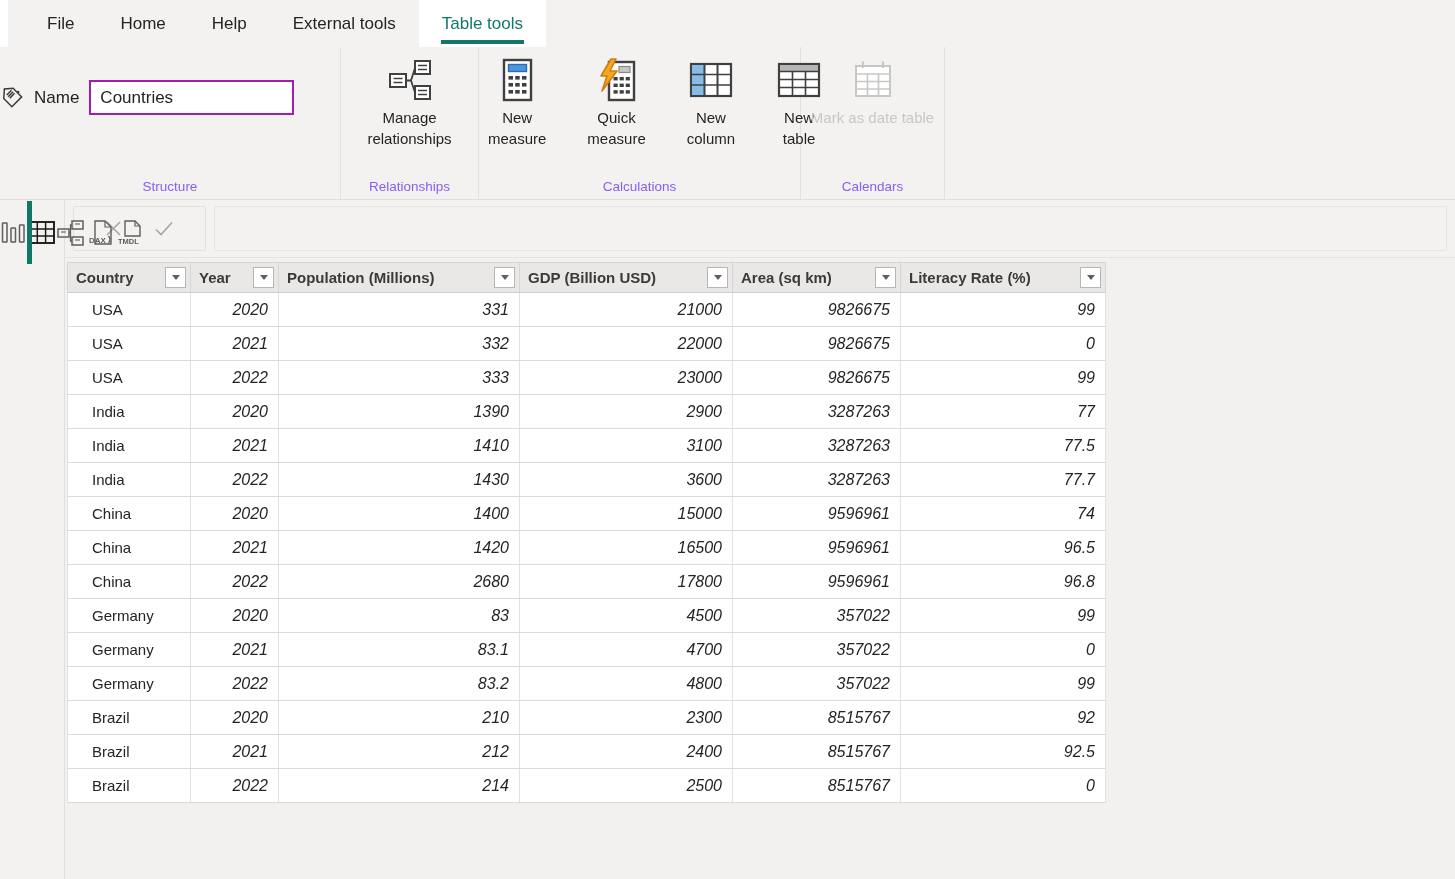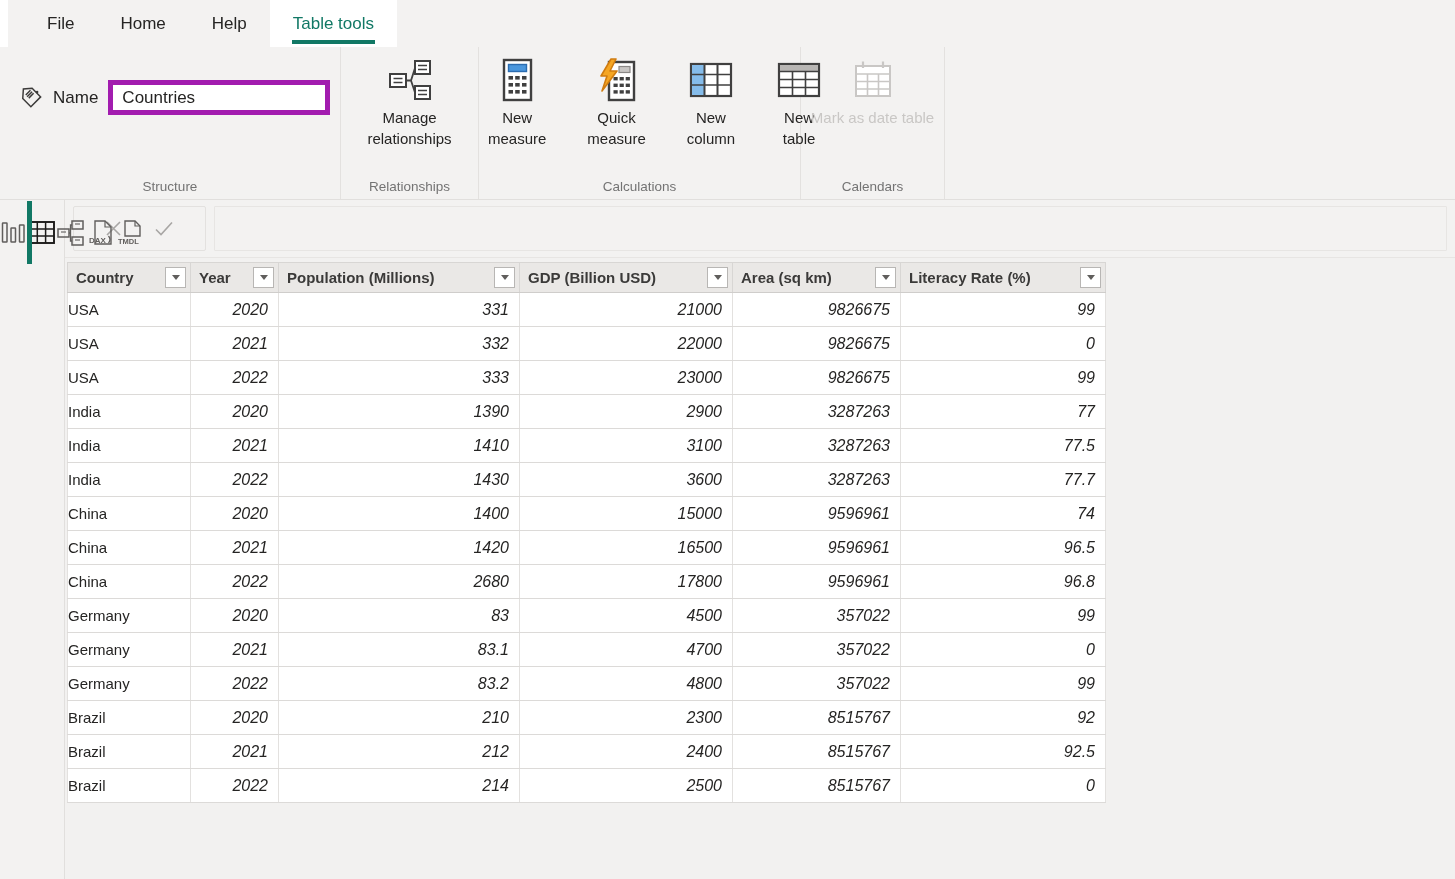--- a/index.html
+++ b/index.html
@@ -10,25 +10,25 @@
   
   .menubar { height:47px; background:#f3f2f1; display:flex; align-items:stretch; flex:0 0 auto; font-size:17px;margin-left:8px; }
   .menu-item { display:flex; align-items:center; padding:0 23px; cursor:default; color:#252423; position:relative; }
   .menu-item:first-child { margin-left:16px; }
   .menu-item.active { background:#fff; color:#117865; }
   .menu-item.active::after { content:""; position:absolute; left:22px; right:22px; bottom:3px; height:4px; background:#117865; }
 
   
   .ribbon { height:153px; background:#f3f2f1; flex:0 0 auto; display:flex; border-bottom:1px solid #e1dfdd; }
   .rgroup { position:relative; border-right:1px solid #e3e1df; height:100%; flex:0 0 auto; }
-  .rgroup-label { position:absolute; bottom:5px; left:0; right:0; text-align:center; font-size:13.5px; color:#737373; }
+  .rgroup-label { position:absolute; bottom:5px; left:0; right:0; text-align:center; font-size:13.5px; color:#8b5cf6; }
   .g-structure { width:341px; }
-  .structure-row { display:flex; align-items:center; margin-top:33px; padding-left:19px; }
+  .structure-row { display:flex; align-items:center; margin-top:33px; }
   .name-label { font-size:17px; margin:0 10px 0 9px; color:#252423; }
-  .name-input { width:222px; height:35px; border:5px solid #a21caf; background:#fff; font-size:17px; padding:0 9px; color:#252423; font-family:inherit; }
+  .name-input { width:205px; height:35px; border:2px solid #a21caf; background:#fff; font-size:17px; padding:0 9px; color:#252423; font-family:inherit; }
   .g-relationships { width:138px; }
   .g-calculations { width:322px; }
   .g-calendars { width:144px; }
   .rbtn { background:none; border:none; font-family:inherit; font-size:15px; color:#252423; display:flex; flex-direction:column; align-items:center; padding-top:11px; cursor:default; line-height:1.4; }
   .rbtn .rbtn-label { margin-top:5px; text-align:center; }
   .rbtn.disabled { color:#c9c7c5; }
   .g-relationships .rbtn { width:100%; }
   .calc-row { display:flex; padding-left:9px;gap:41px; }
   .calc-row .rbtn:nth-child(1){ width:92px; }
   .calc-row .rbtn:nth-child(2){ width:92px; }
@@ -55,39 +55,42 @@
   table.data-grid { border-collapse:collapse; table-layout:fixed; width:1038px; background:transparent; }
   .data-grid th:nth-child(1){ width:123px; } .data-grid th:nth-child(2){ width:88px; }
   .data-grid th:nth-child(3){ width:241px; } .data-grid th:nth-child(4){ width:213px; }
   .data-grid th:nth-child(5){ width:168px; } .data-grid th:nth-child(6){ width:205px; }
   .data-grid th { height:30px; background:#eae8e6; border:1px solid #d8d6d4; border-bottom:1px solid #cfcdcb; padding:0 4px 0 8px; font-size:15px; font-weight:bold; color:#3b3a39; text-align:left; }
   .th-wrap { display:flex; align-items:center; justify-content:space-between; }
   .th-label { white-space:nowrap; overflow:hidden; }
   .dd-btn { width:21px; height:21px; background:#fff; border:1px solid #b8b6b4; display:flex; align-items:center; justify-content:center; flex:0 0 auto; margin-left:6px; }
   .dd-tri { width:0; height:0; border-left:4px solid transparent; border-right:4px solid transparent; border-top:5px solid #605e5c; display:block; }
   .data-grid td { height:34px; background:#fff; border:1px solid #e3e1df; border-bottom:1px solid #dcdad8; padding:0 10px; font-size:15px; color:#252423; }
-  .data-grid td.text { text-align:left; padding-left:0; }
+  .data-grid td.text { text-align:left; padding-left:24px; }
   .data-grid td.num { text-align:right; font-style:italic; font-size:16px; }
 
   .icon { display:inline-flex; align-items:center; justify-content:center; }
 </style>
 </head>
 <body>
 
 <div class="app">
 
   <header class="menubar">
     <div class="menu-item">
         <span>File</span>
       </div>
     <div class="menu-item">
         <span>Home</span>
       </div>
     <div class="menu-item">
         <span>Help</span>
+      </div>
+    <div class="menu-item">
+        <span>External tools</span>
       </div>
     <div class="menu-item active">
         <span>Table tools</span>
       </div>
   </header>
 
   <div class="ribbon">
 
     <section class="rgroup g-structure">
       <div class="structure-row">

